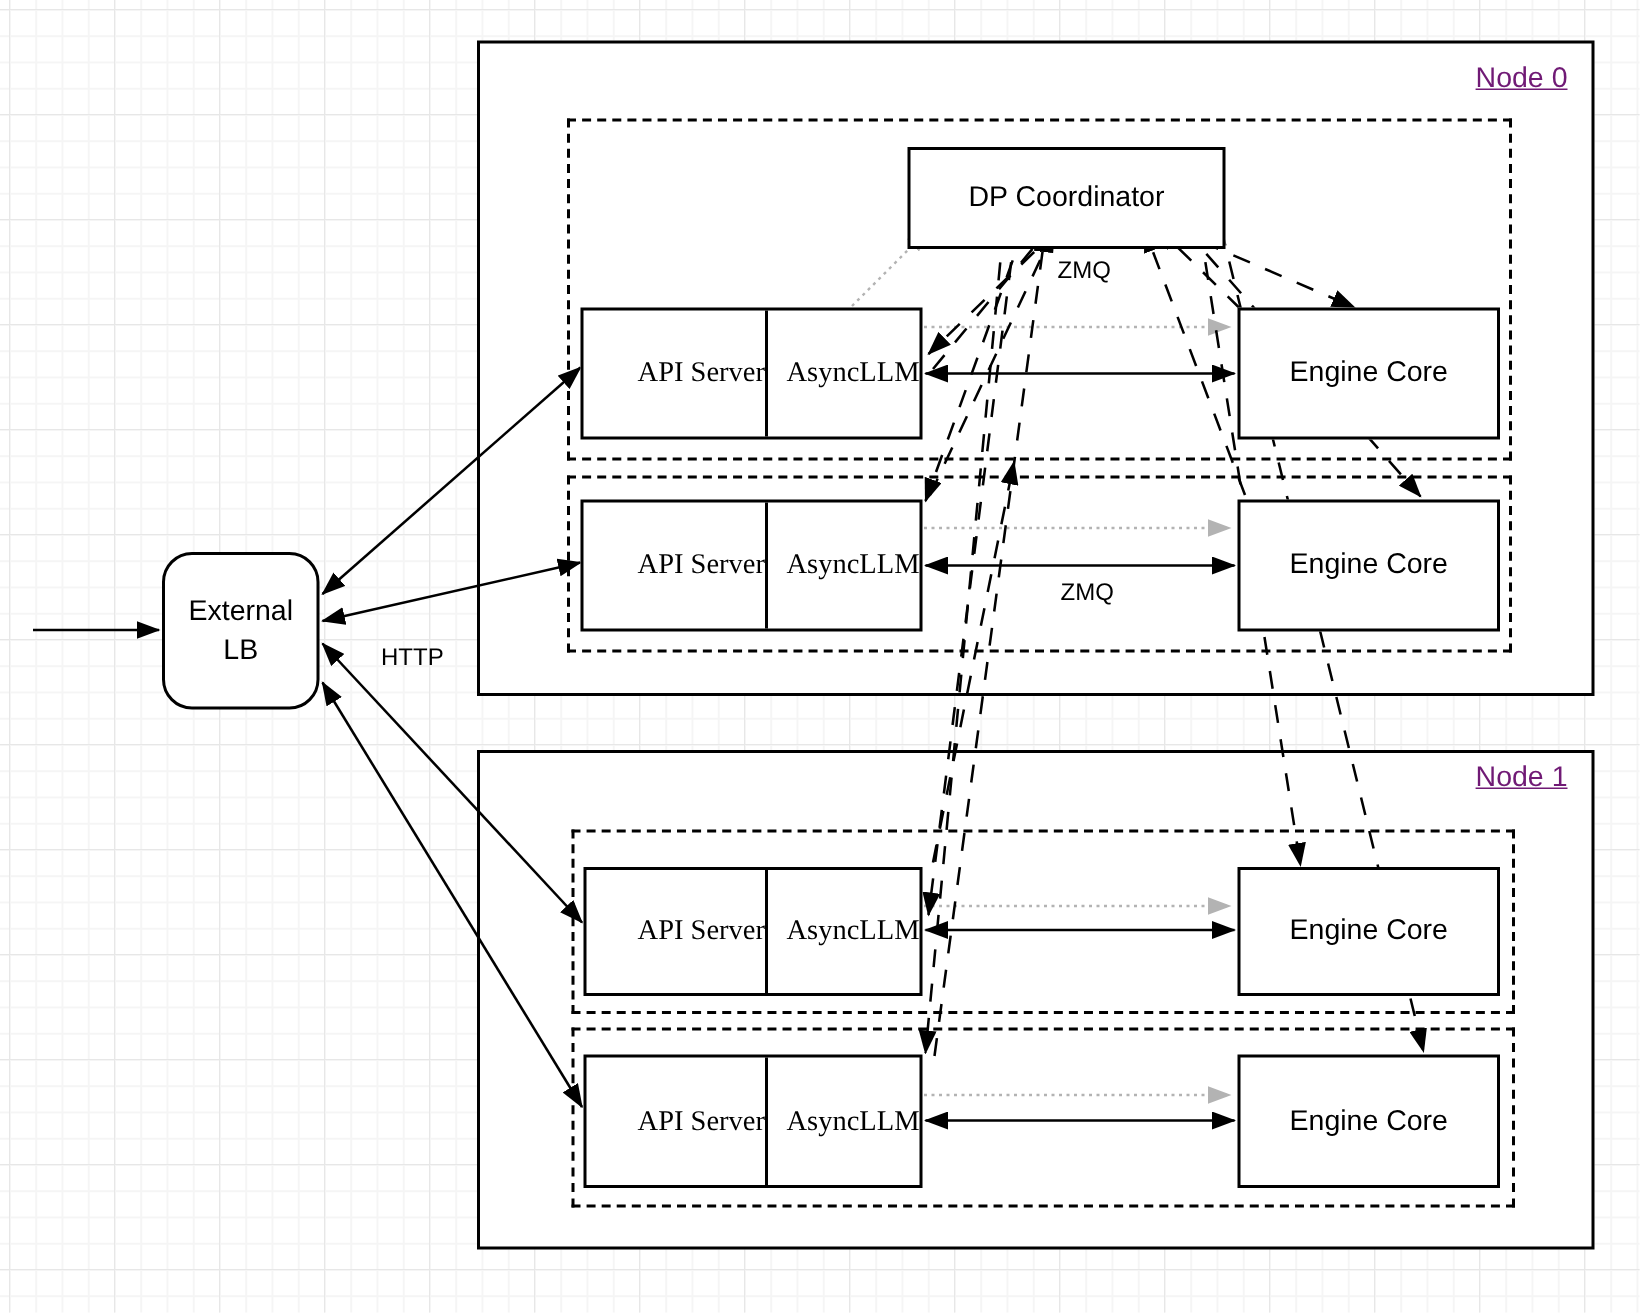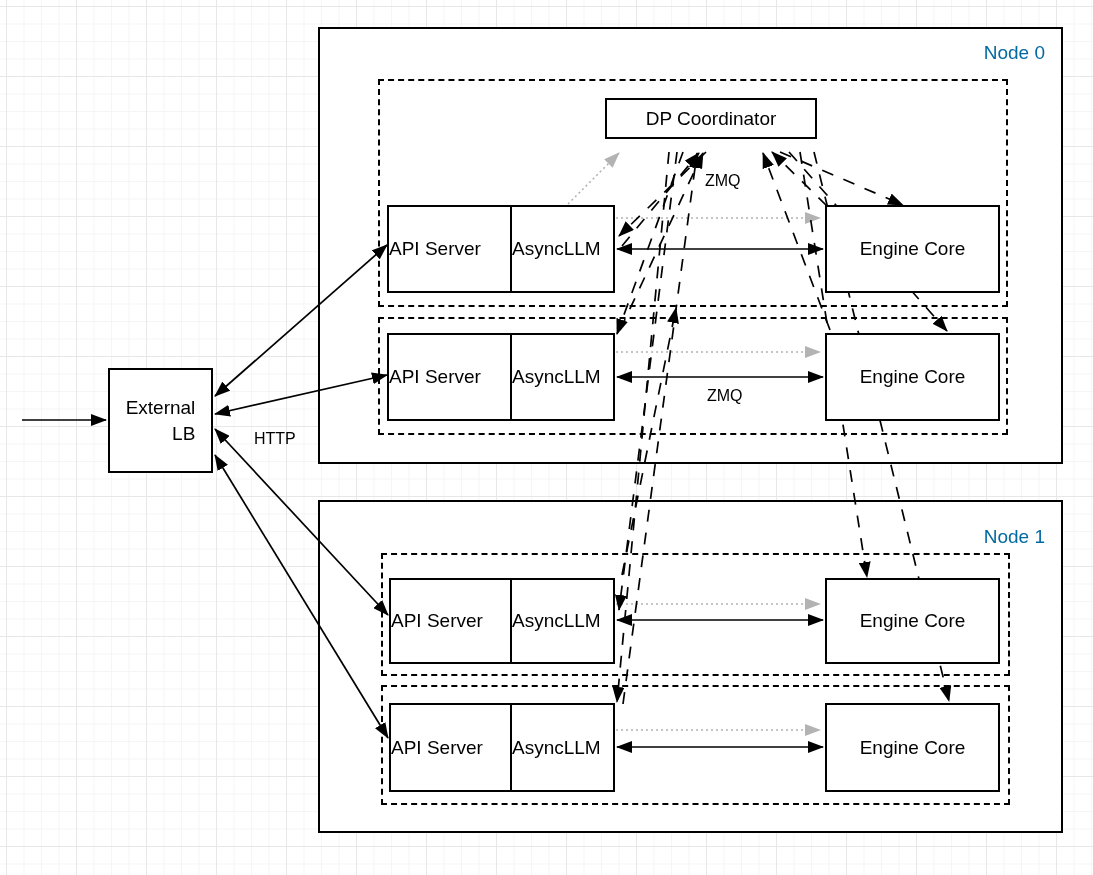--- a/index.html
+++ b/index.html
@@ -15,38 +15,38 @@
     background-size:70px 70px,70px 70px,17.5px 17.5px,17.5px 17.5px;
     background-position:6px 6px;
   }
   .abs{position:absolute;box-sizing:border-box;}
   .container-box{background:#ffffff;border:2px solid #000;z-index:1;}
   .group-box{border:2px dashed #000;z-index:2;background:transparent;}
   .leaf-box{background:#ffffff;border:2px solid #000;z-index:10;
     display:flex;align-items:center;justify-content:center;
     font-size:19px;color:#000;}
   .combo{display:flex;align-items:stretch;padding:0;}
-  .combo .cell{display:flex;align-items:center;justify-content:flex-start;flex:0 0 auto;}
+  .combo .cell{display:flex;align-items:center;justify-content:flex-end;flex:0 0 auto;font-family:Liberation Serif, serif;}
   .combo .divider{width:0;border-left:2px solid #000;}
-  .node-label{z-index:3;font-size:19px;color:#0369a1;text-align:right;}
+  .node-label{z-index:3;font-size:19px;color:#701a75;text-align:right;text-decoration:underline;}
   .edge-label{z-index:20;font-size:16px;color:#000;}
-  .lb-text{text-align:right;line-height:26px;}
+  .lb-text{text-align:center;line-height:26px;border-radius:20px;}
   svg.edges{position:absolute;left:0;top:0;z-index:5;pointer-events:none;}
   .e{stroke:#000;stroke-width:1.7;fill:none;}
   .dash{stroke-dasharray:12 11;}
   .dot{stroke:#b3b3b3;stroke-width:1.6;stroke-dasharray:2 3;fill:none;}
 </style>
 </head>
 <body>
 
 <div class="abs container-box" style="left:318px;top:27px;width:745px;height:437px;"></div>
 <div class="abs container-box" style="left:318px;top:500px;width:745px;height:333px;"></div>
 
 <div class="abs node-label" style="left:895px;top:42px;width:150px;">Node 0</div>
-<div class="abs node-label" style="left:895px;top:526px;width:150px;">Node 1</div>
+<div class="abs node-label" style="left:895px;top:508px;width:150px;">Node 1</div>
 
 <div class="abs group-box" style="left:378px;top:79px;width:630px;height:228px;"></div>
 <div class="abs group-box" style="left:378px;top:317px;width:630px;height:118px;"></div>
 <div class="abs group-box" style="left:381px;top:553px;width:629px;height:123px;"></div>
 <div class="abs group-box" style="left:381px;top:685px;width:629px;height:120px;"></div>
 
 <svg class="edges" width="1093" height="875" viewBox="0 0 1093 875">
   <defs>
     <marker id="ab" markerUnits="userSpaceOnUse" markerWidth="16" markerHeight="12" refX="15" refY="6" orient="auto-start-reverse">
       <path d="M0,0 L16,6 L0,12 Z" fill="#000"></path>
@@ -103,21 +103,21 @@
   </g>
 </svg>
 
 <div class="abs leaf-box lb-text" style="left:108px;top:368px;width:105px;height:105px;">
   <div>
     <div>External</div>
     <div>LB</div>
   </div>
 </div>
 
-<div class="abs leaf-box" style="left:605px;top:98px;width:212px;height:41px;">
+<div class="abs leaf-box" style="left:605px;top:98px;width:212px;height:68px;">
   <span>DP Coordinator</span>
 </div>
 
 <div class="abs leaf-box combo" style="left:387px;top:205px;width:228px;height:88px;">
   <div class="cell" style="width:121px;">
     <span>API Server</span>
   </div>
   <div class="divider"></div>
   <div class="cell" style="flex:1;">
     <span>AsyncLLM</span>

